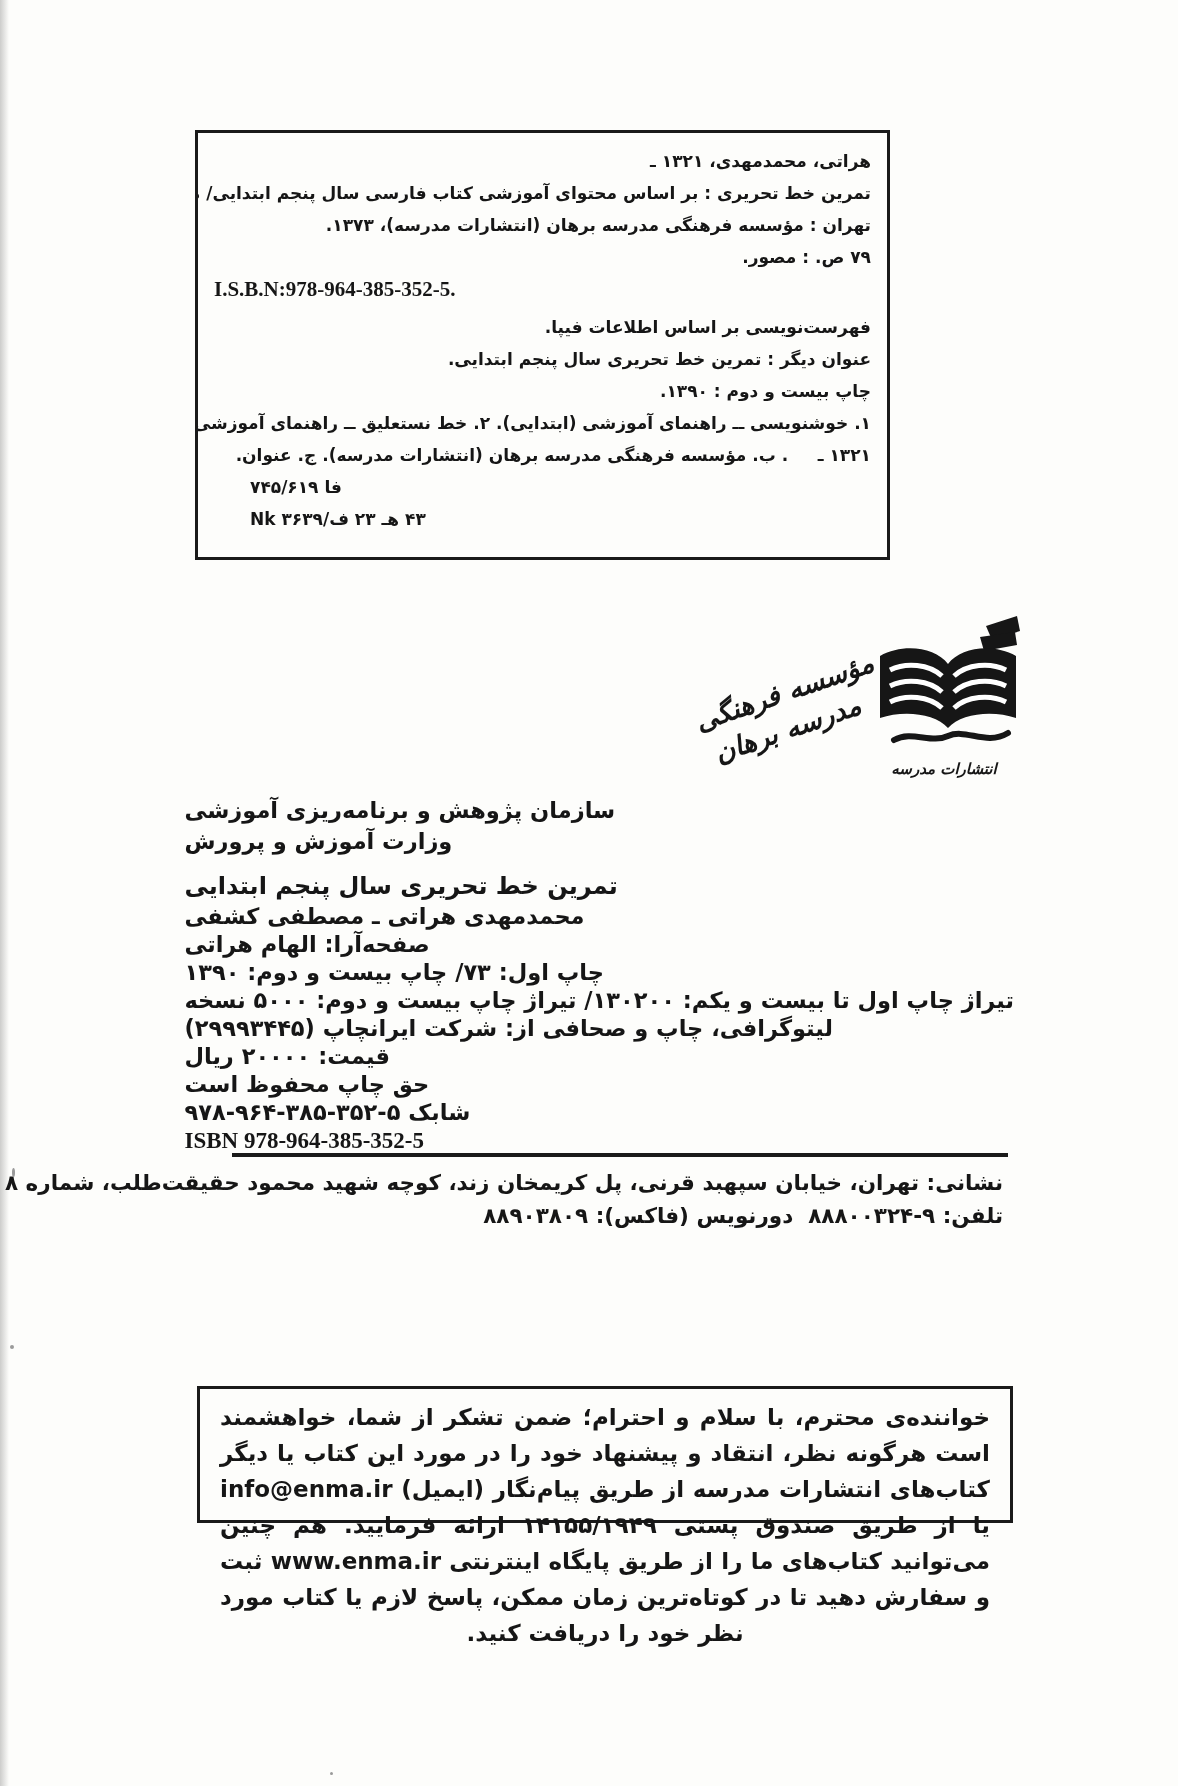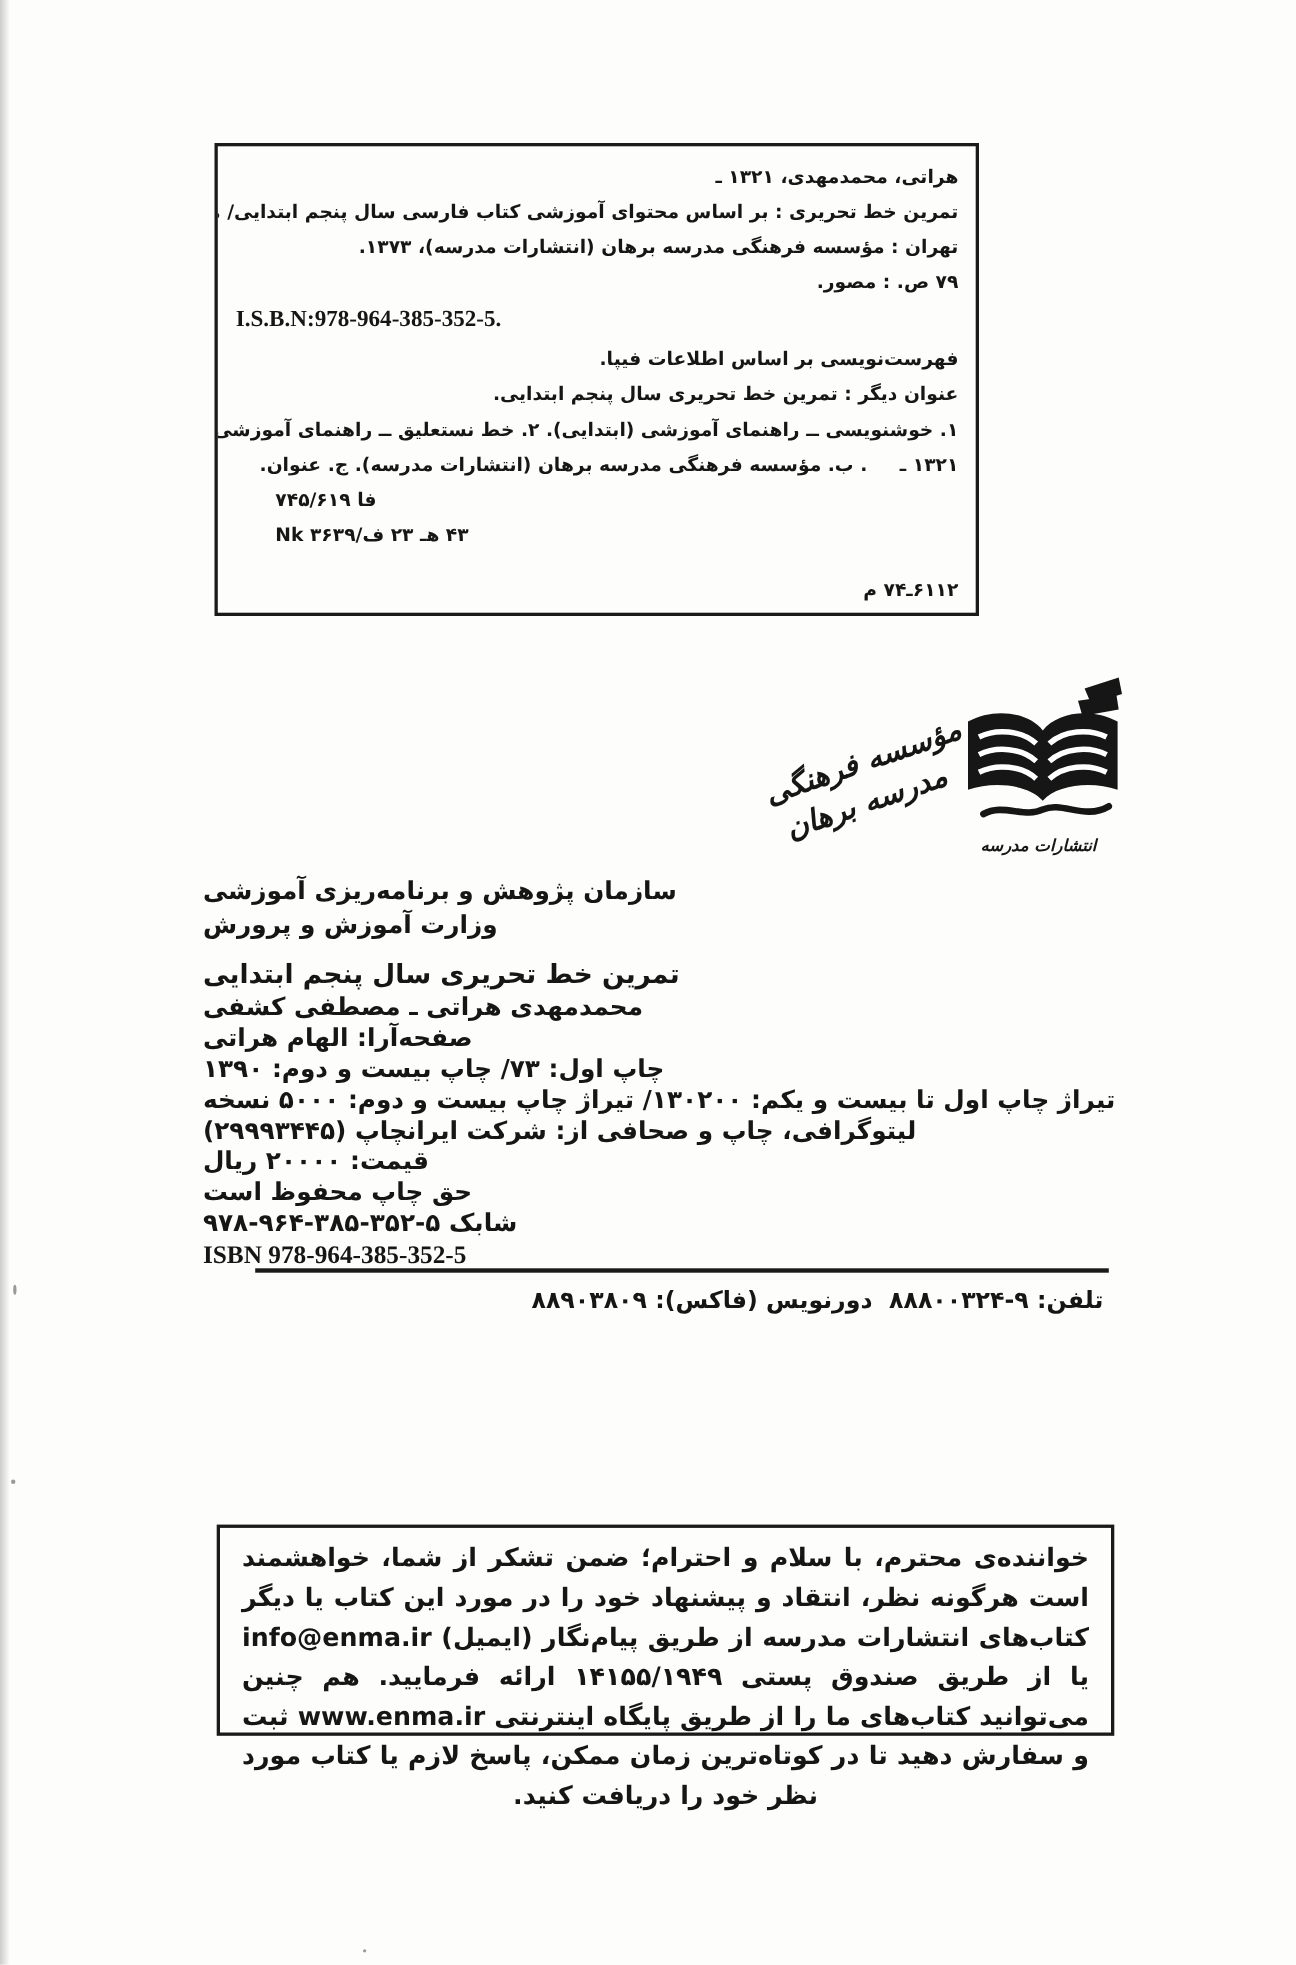--- a/index.html
+++ b/index.html
@@ -45,21 +45,21 @@
     font-size:23px;font-weight:700;line-height:30px;
   }
   
   .divider{position:absolute;left:232px;top:1153px;width:776px;height:4px;background:#1a1a1a;}
   .addr{
     position:absolute;right:175px;top:1166px;direction:rtl;text-align:right;
     font-weight:bold;font-size:21.5px;line-height:33px;white-space:nowrap;
   }
   
   .note-box{
-    position:absolute;left:197px;top:1386px;width:816px;height:192px;
+    position:absolute;left:197px;top:1386px;width:816px;height:137px;
     border:3px solid #1a1a1a;box-sizing:border-box;
     padding:10px 20px;direction:rtl;
   }
   .note-box p{
     margin:0;font-size:23px;font-weight:bold;line-height:36px;
     text-align:justify;text-align-last:center;
   }
   
   .speck{position:absolute;background:#9a9a9a;border-radius:50%;}
   .speck.s1{left:12px;top:1168px;width:3px;height:9px;}
@@ -72,20 +72,21 @@
 <div>
 
   <div class="catalog-box">
     <div class="cat-line">هراتی، محمدمهدی، ۱۳۲۱ ـ</div>
     <div class="cat-line">تمرین خط تحریری : بر اساس محتوای آموزشی کتاب فارسی سال پنجم ابتدایی/ محمدمهدی هراتی، مصطفی کشفی. ــ</div>
     <div class="cat-line">تهران : مؤسسه فرهنگی مدرسه برهان (انتشارات مدرسه)، ۱۳۷۳.</div>
     <div class="cat-line">۷۹ ص. : مصور.</div>
     <div class="cat-line ltr-serif">I.S.B.N:978-964-385-352-5.</div>
     <div class="cat-line gap-top">فهرست‌نویسی بر اساس اطلاعات فیپا.</div>
     <div class="cat-line">عنوان دیگر : تمرین خط تحریری سال پنجم ابتدایی.</div>
+    <div class="cat-line">چاپ بیست و دوم : ۱۳۹۰.</div>
     <div class="cat-line">۱. خوشنویسی ــ راهنمای آموزشی (ابتدایی). ۲. خط نستعلیق ــ راهنمای آموزشی (ابتدایی). الف. کشفی، مصطفی،</div>
     <div class="cat-line">۱۳۲۱ ـ&nbsp;&nbsp;&nbsp;&nbsp;&nbsp;. ب. مؤسسه فرهنگی مدرسه برهان (انتشارات مدرسه). ج. عنوان.</div>
     <div class="cat-row call">
       <span class="rtl left-cell">فا ۷۴۵/۶۱۹</span>
       <span class="rtl">۴۳ هـ ۲۳ ف/۳۶۳۹ Nk</span>
     </div>
     <div class="cat-row lib">
       <span class="rtl">۶۱۱۲ـ۷۴ م</span>
       <span class="rtl">کتابخانه ملی ایران</span>
     </div>
@@ -122,20 +123,21 @@
     <div>لیتوگرافی، چاپ و صحافی از: شرکت ایرانچاپ (۲۹۹۹۳۴۴۵)</div>
     <div>قیمت: ۲۰۰۰۰ ریال</div>
     <div>حق چاپ محفوظ است</div>
     <div>شابک ۵-۳۵۲-۳۸۵-۹۶۴-۹۷۸</div>
     <div class="ltr-serif">ISBN 978-964-385-352-5</div>
   </div>
 
   <div class="divider"></div>
 
   <div class="addr">
+    <div>نشانی: تهران، خیابان سپهبد قرنی، پل کریمخان زند، کوچه شهید محمود حقیقت‌طلب، شماره ۸</div>
     <div>تلفن: ۹-۸۸۸۰۰۳۲۴&nbsp;&nbsp;دورنویس (فاکس): ۸۸۹۰۳۸۰۹</div>
   </div>
 
   <div class="note-box">
     <p>خواننده‌ی محترم، با سلام و احترام؛ ضمن تشکر از شما، خواهشمند است هرگونه نظر، انتقاد و پیشنهاد خود را در مورد این کتاب یا دیگر کتاب‌های انتشارات مدرسه از طریق پیام‌نگار (ایمیل) info@enma.ir یا از طریق صندوق پستی ۱۴۱۵۵/۱۹۴۹ ارائه فرمایید. هم چنین می‌توانید کتاب‌های ما را از طریق پایگاه اینترنتی www.enma.ir ثبت و سفارش دهید تا در کوتاه‌ترین زمان ممکن، پاسخ لازم یا کتاب مورد نظر خود را دریافت کنید.</p>
   </div>
 
   <span class="speck s1"></span>
   <span class="speck s2"></span>
   <span class="speck s3"></span>

